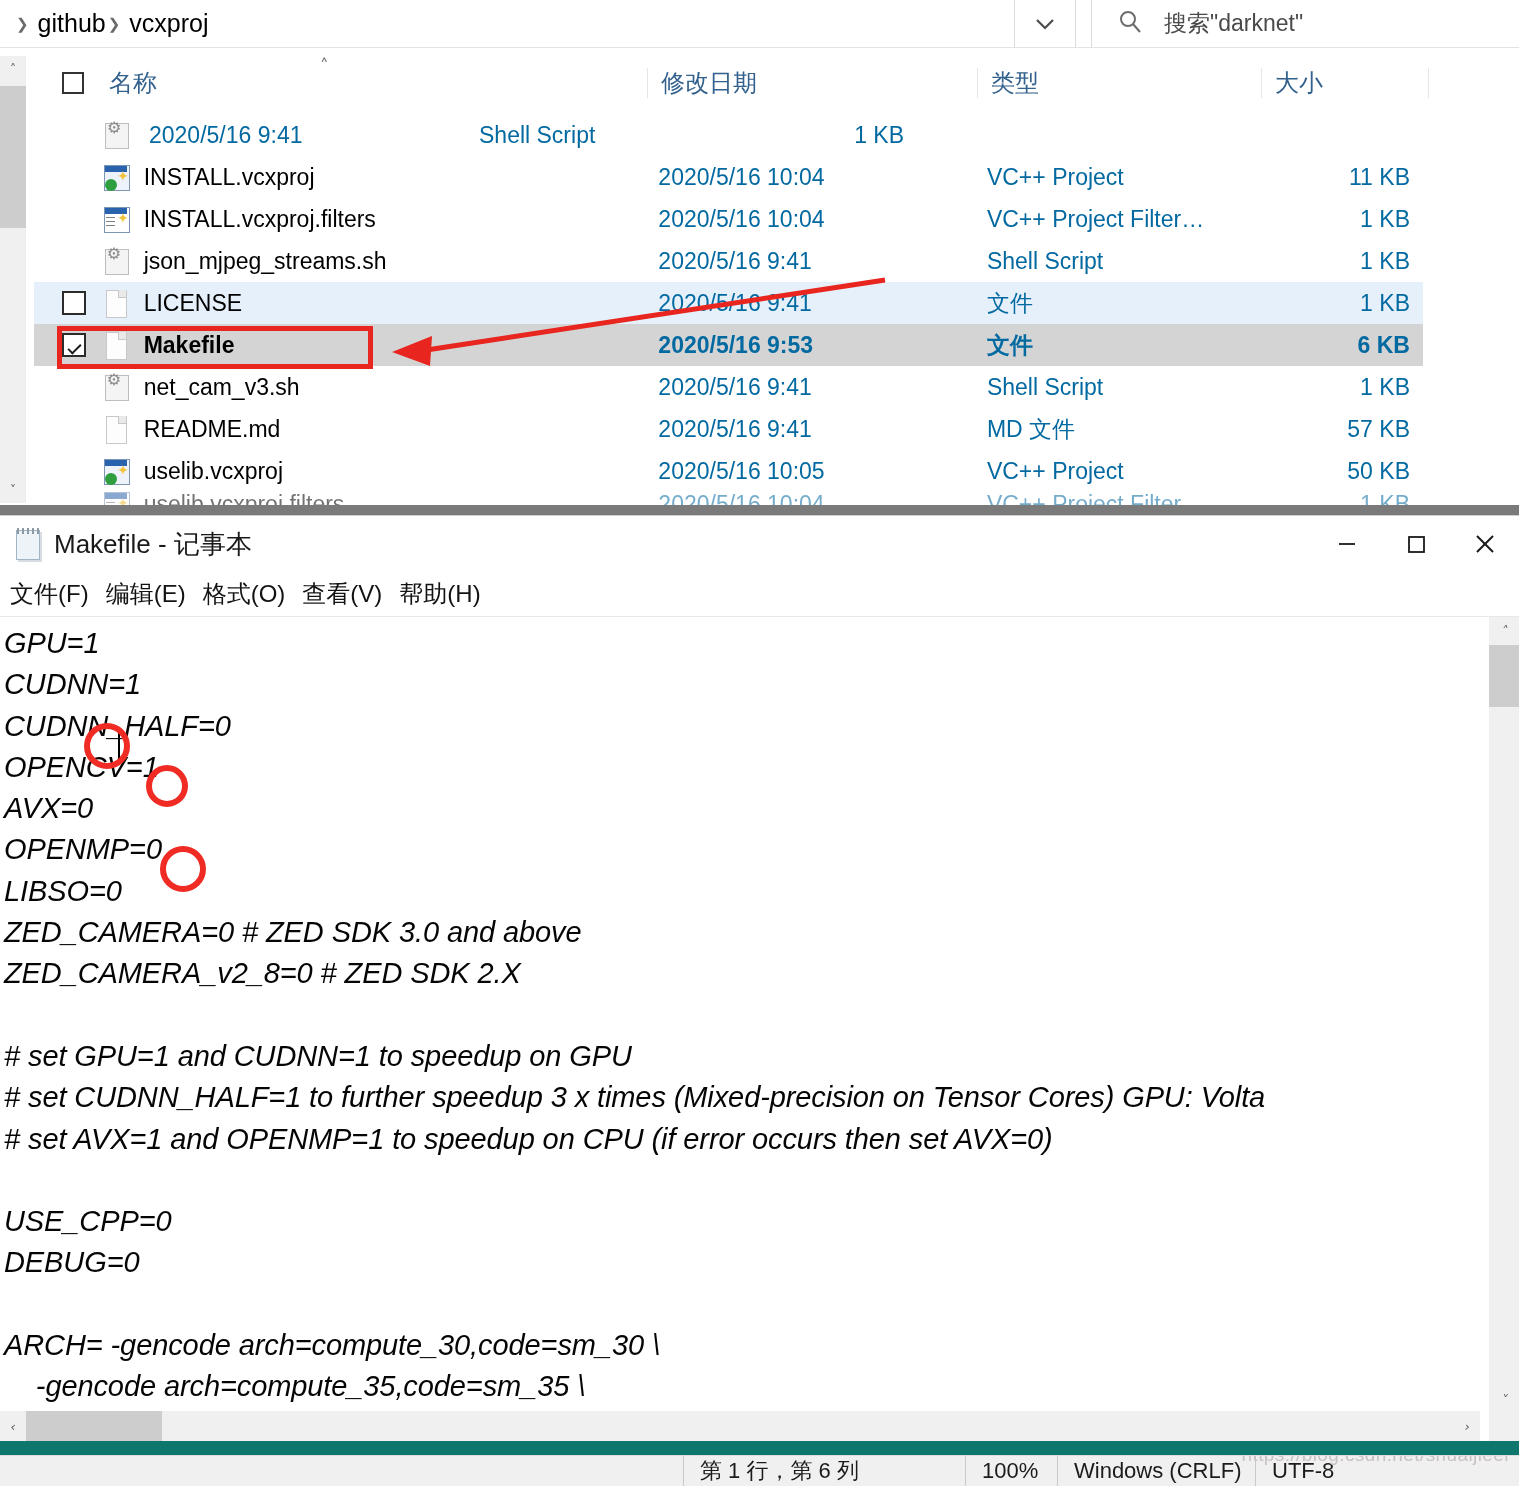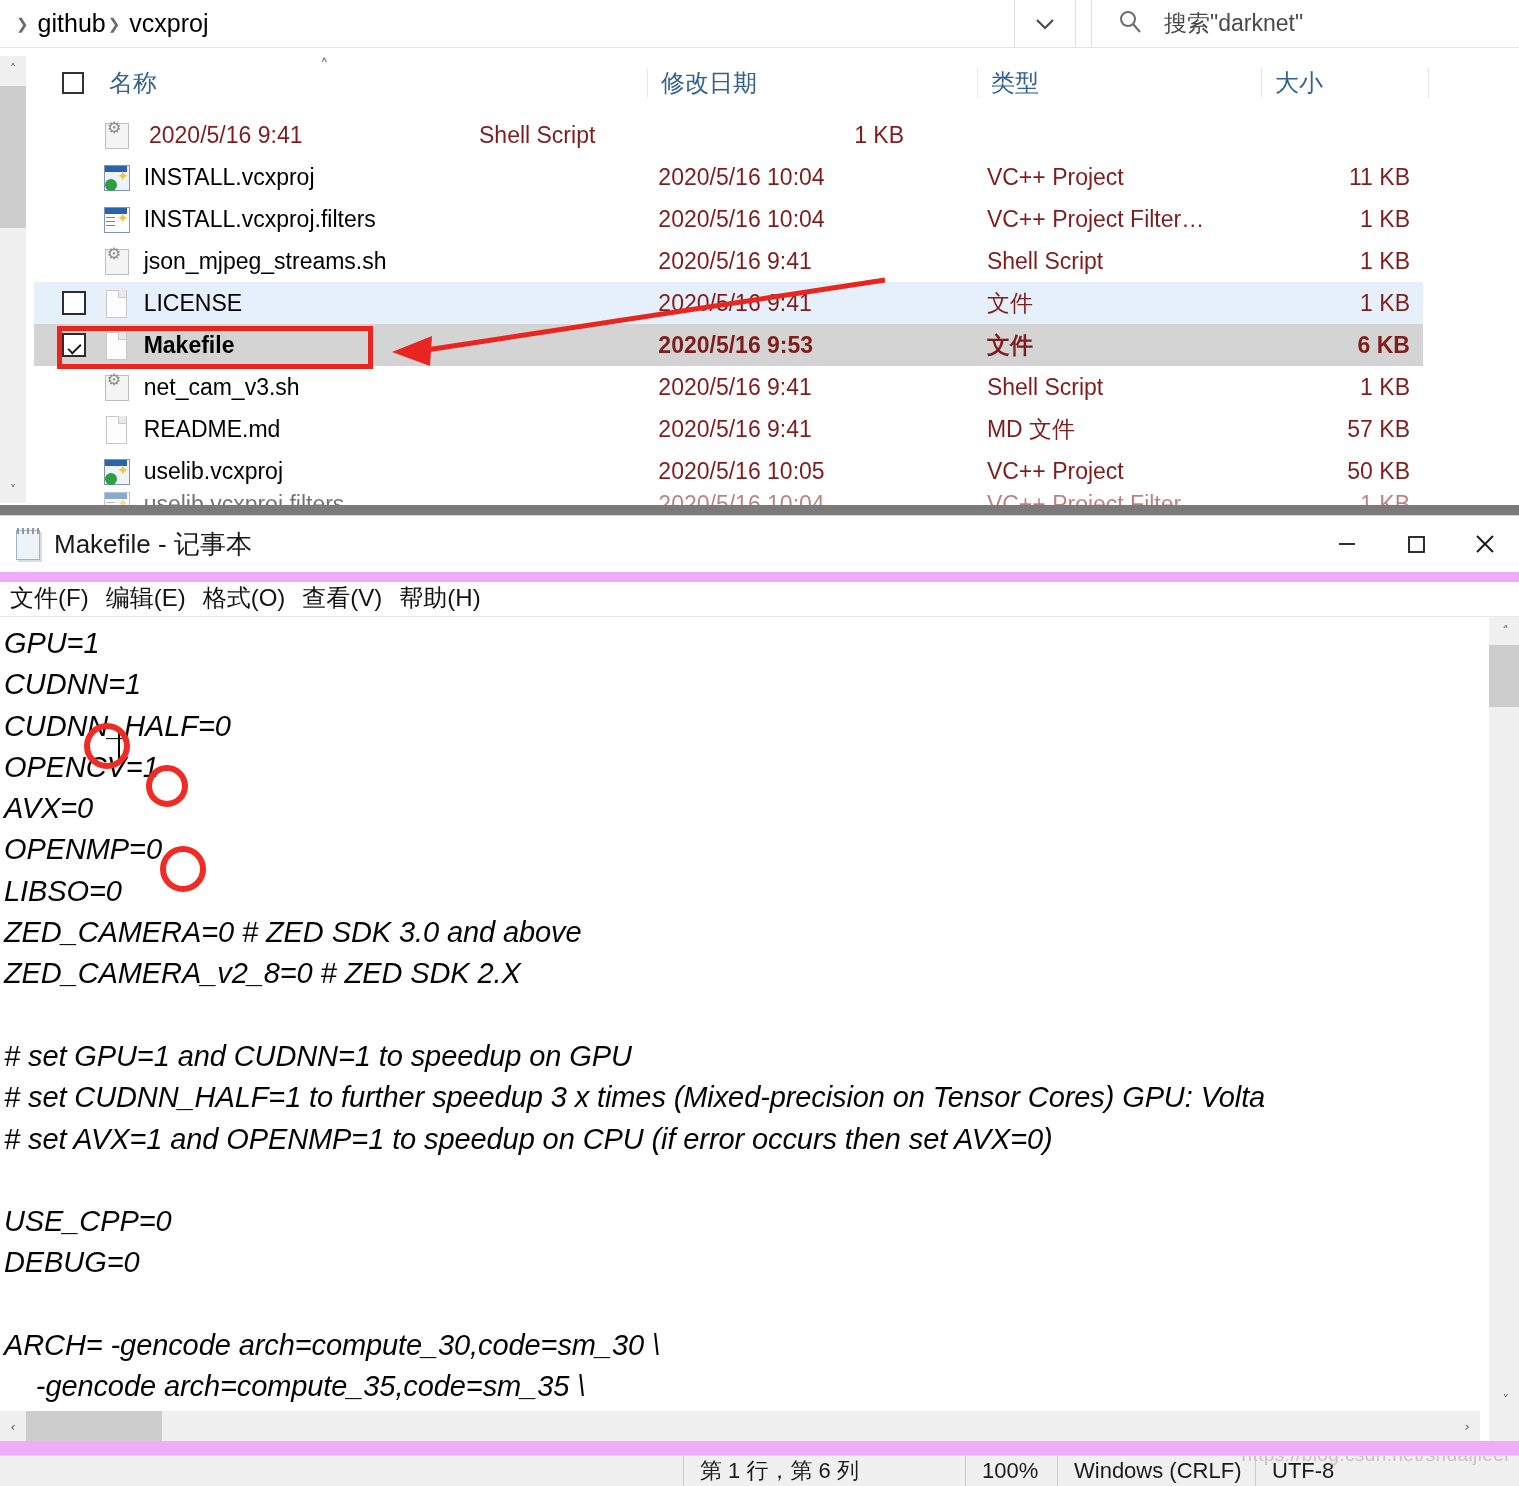--- a/index.html
+++ b/index.html
@@ -100,21 +100,21 @@
   }
 
   
   .exp-list { position: absolute; left: 34px; top: 114px; width: 1485px; height: 400px; }
   .frow {
     position: relative; height: 42px; display: flex; align-items: center;
     width: 1389px;
   }
   .frow.sel-light { background: #e5f0fa; }
   .frow.sel-strong { background: #d4d4d4; font-weight: bold; }
-  .cell { font-size: 23px; color: #7f1d1d; }
+  .cell { font-size: 23px; color: #0369a1; }
   .c-chk {
     width: 62px; padding-left: 28px; display: flex; align-items: center;
   }
   .c-icon { width: 40px; display: flex; align-items: center; justify-content: center; }
   .c-name { width: 512px; color: #000000; padding-left: 8px; }
   .c-date { width: 330px; padding-left: 13px; }
   .c-type { width: 284px; padding-left: 13px; }
   .c-size { width: 167px; padding-right: 13px; text-align: right; display: block; }
   .frow.clipped { height: 24px; overflow: hidden; opacity: .55; }
 
@@ -184,21 +184,21 @@
 
   
   .exp-bottom-shade {
     position: absolute; left: 0; top: 505px; width: 1519px; height: 10px;
     background: #7a7a7a;
   }
 
   
   #notepad {
     position: absolute; left: 0; top: 515px; width: 1519px; height: 971px;
-    background: #f0abfc; border-top: 1px solid #d0d0d0;
+    background: #0f766e; border-top: 1px solid #d0d0d0;
   }
   .np-title {
     position: absolute; left: 0; top: 0; width: 1519px; height: 56px;
     display: flex; align-items: center; background: #ffffff;
   }
   .np-ico {
     width: 30px; height: 34px; margin-left: 14px; margin-right: 10px;
     position: relative;
   }
   .np-ico .pad {
@@ -213,23 +213,22 @@
   }
   .np-title-text { font-size: 26px; color: #1a1a1a; }
   .np-winbtns { position: absolute; right: 0; top: 0; display: flex; }
   .np-winbtn {
     width: 69px; height: 56px; display: flex; align-items: center;
     justify-content: center; color: #1a1a1a;
     font-family: "DejaVu Sans", sans-serif;
   }
   .np-menu {
     position: absolute; left: 0; top: 56px; width: 1519px; height: 44px;
-    display: flex; padding-left: 10px;
+    display: flex; align-items: center; padding-left: 10px;
     background: #ffffff;
-    margin-top: 10px;
   }
   .np-menu-item { font-size: 24px; color: #131313; margin-right: 17px; }
 
   .np-editor {
     position: absolute; left: 0; top: 100px; width: 1519px; height: 825px;
     background: #ffffff; border-top: 1px solid #e8e8e8; font-style: italic;
   }
   .np-text {
     position: absolute; left: 0; top: 0; width: 1480px; height: 795px;
     padding: 6px 0 0 4px;

